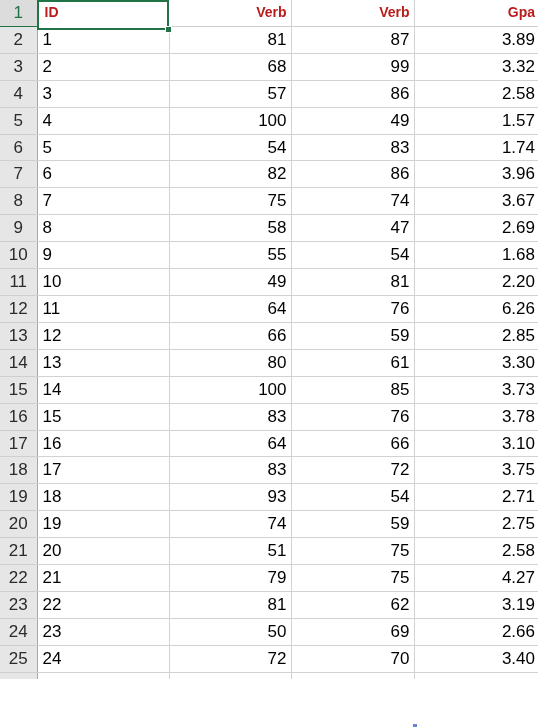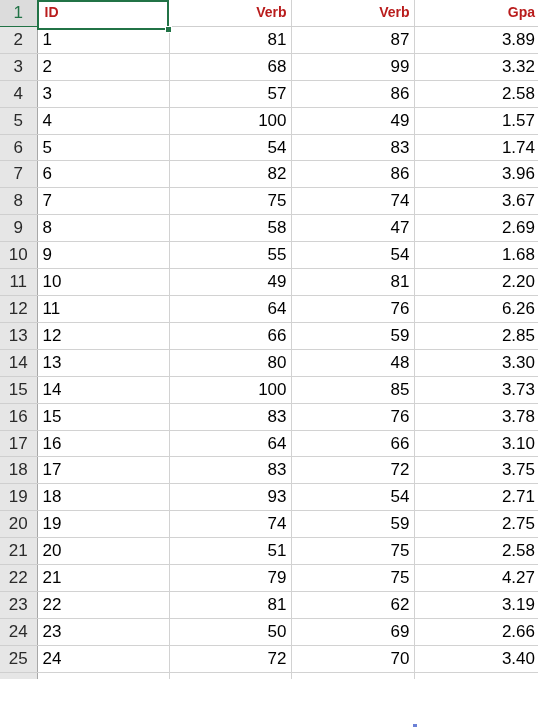--- a/index.html
+++ b/index.html
@@ -245,21 +245,21 @@
           <th class="rowhdr">13</th>
           <td class="cell align-left">12</td>
           <td class="cell">66</td>
           <td class="cell">59</td>
           <td class="cell last-col">2.85</td>
         </tr>
         <tr>
           <th class="rowhdr">14</th>
           <td class="cell align-left">13</td>
           <td class="cell">80</td>
-          <td class="cell">48</td>
+          <td class="cell">61</td>
           <td class="cell last-col">3.30</td>
         </tr>
         <tr>
           <th class="rowhdr">15</th>
           <td class="cell align-left">14</td>
           <td class="cell">100</td>
           <td class="cell">85</td>
           <td class="cell last-col">3.73</td>
         </tr>
         <tr>

